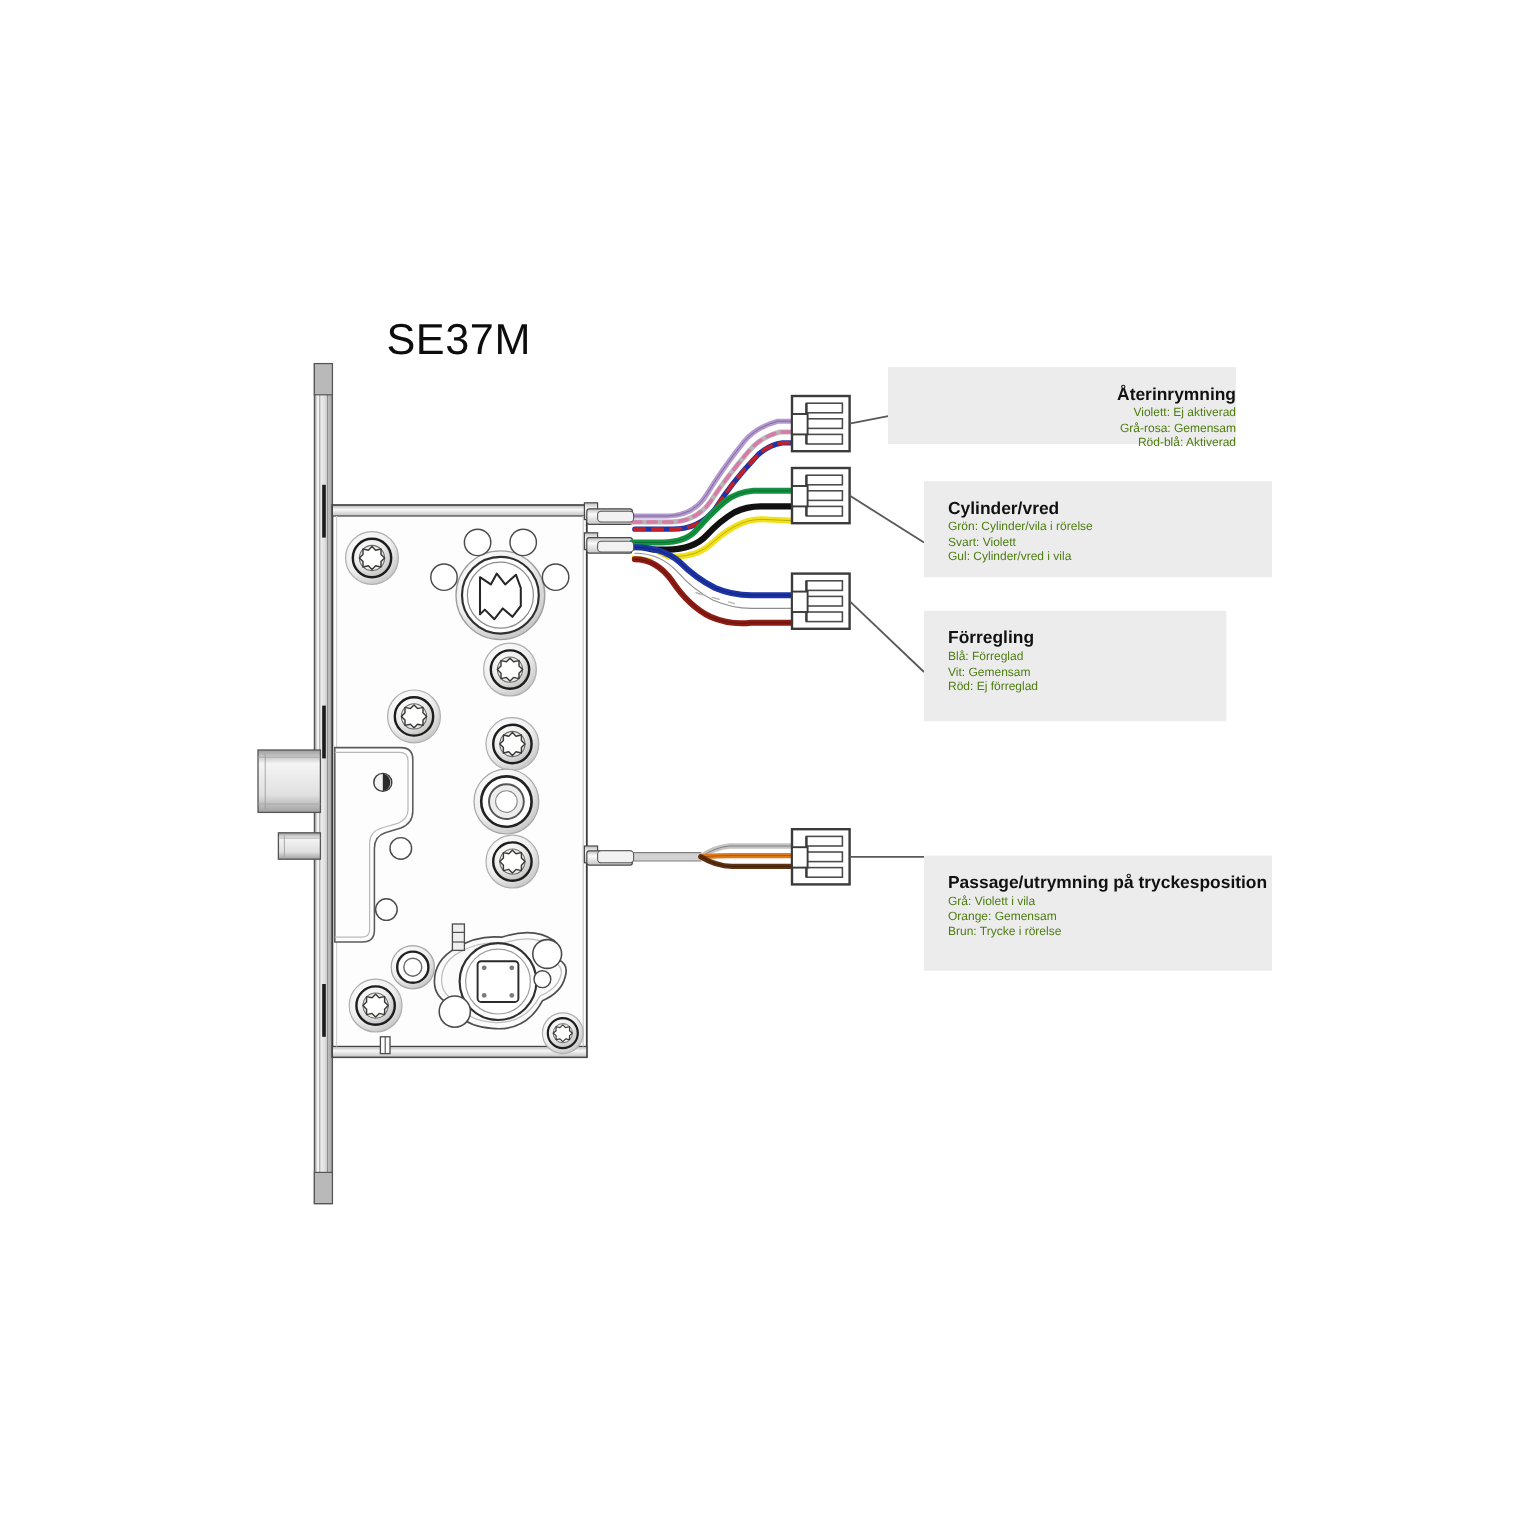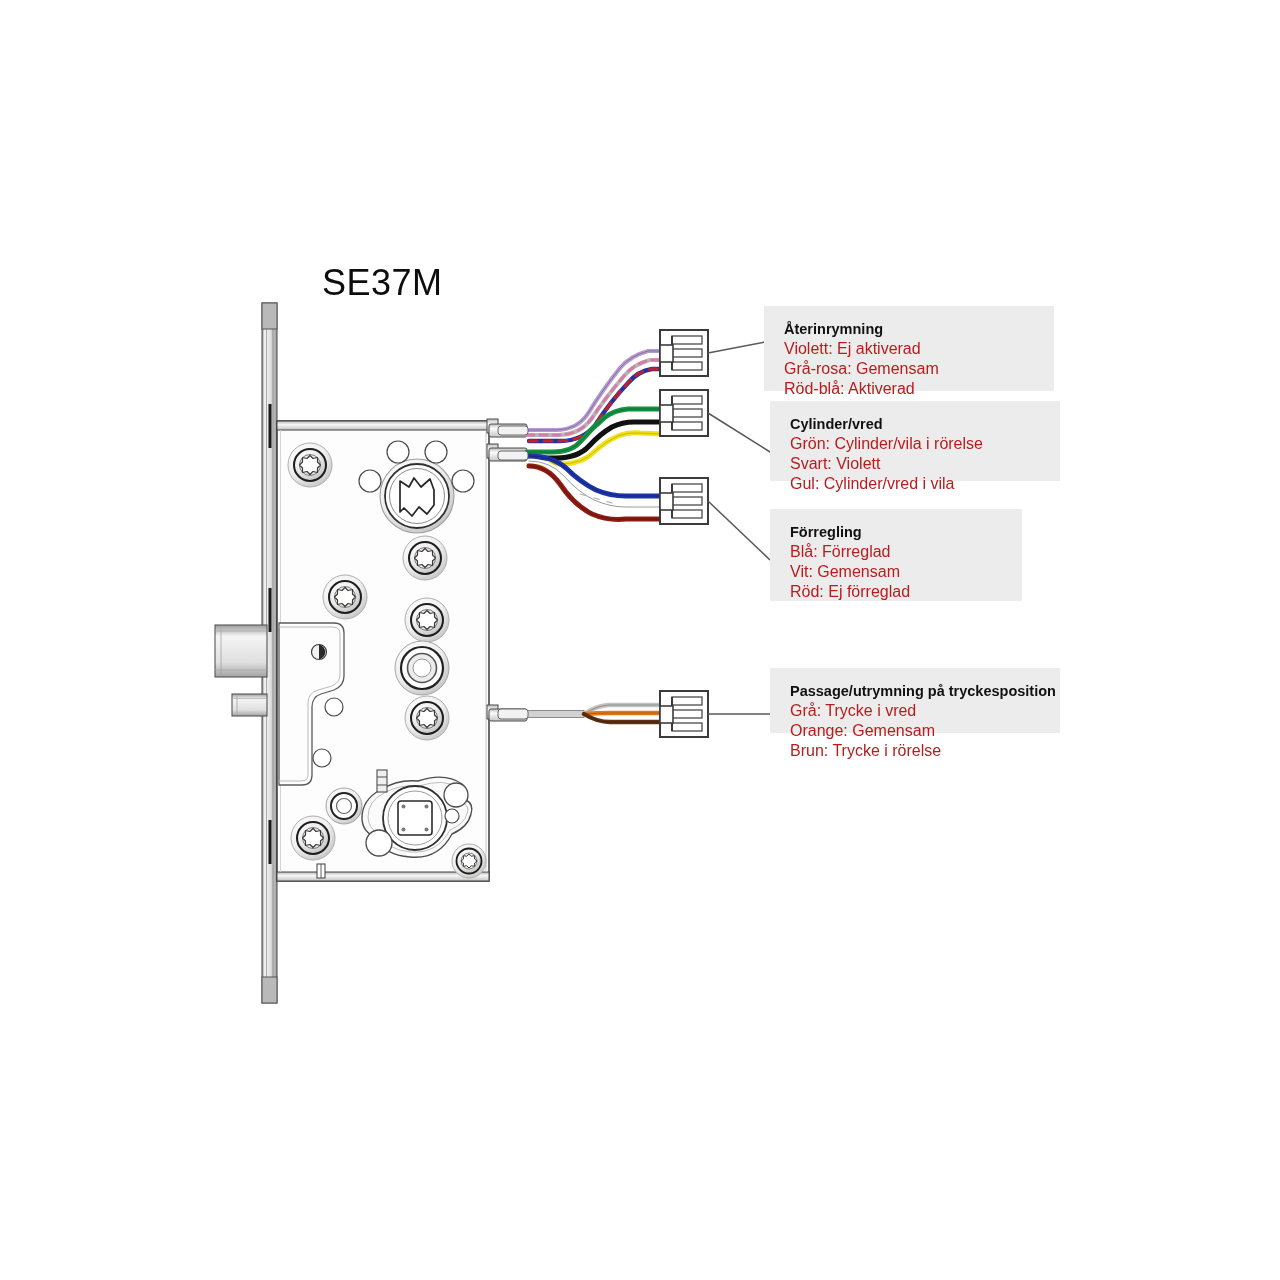--- a/index.html
+++ b/index.html
@@ -46,31 +46,31 @@
   }
   .callout .c-title {
     font-size: 14.5px;
     font-weight: bold;
     color: #111111;
     line-height: 1.26;
     margin-bottom: 1px;
     white-space: nowrap;
   }
   .callout .c-line {
-    font-size: 16px;
+    font-size: 10px;
     font-weight: normal;
-    color: #b91c1c;
+    color: #4d7c0f;
     line-height: 1.245;
     white-space: nowrap;
   }
 
-  #callout-aterinrymning { left: 764px; top: 306px;  width: 290px; height: 85px; }
+  #callout-aterinrymning { left: 740px; top: 306px;  width: 290px; height: 64px; text-align: right; }
   #callout-cylindervred  { left: 770px; top: 401px;  width: 290px; height: 80px; }
   #callout-forregling    { left: 770px; top: 509px;  width: 252px; height: 92px; }
-  #callout-passage       { left: 770px; top: 668px;  width: 290px; height: 65px; }
+  #callout-passage       { left: 770px; top: 713px;  width: 290px; height: 96px; }
 
   svg.overlay {
     position: absolute;
     left: 0; top: 0;
     width: 1280px;
     height: 1280px;
     pointer-events: none;
   }
 </style>
 </head>
@@ -425,18 +425,18 @@
 
   <div class="callout" id="callout-forregling">
     <div class="c-title">Förregling</div>
     <div class="c-line">Blå: Förreglad</div>
     <div class="c-line">Vit: Gemensam</div>
     <div class="c-line">Röd: Ej förreglad</div>
   </div>
 
   <div class="callout" id="callout-passage">
     <div class="c-title">Passage/utrymning på tryckesposition</div>
-    <div class="c-line">Grå: Trycke i vred</div>
+    <div class="c-line">Grå: Violett i vila</div>
     <div class="c-line">Orange: Gemensam</div>
     <div class="c-line">Brun: Trycke i rörelse</div>
   </div>
 
 </div>
 
 </body></html>

